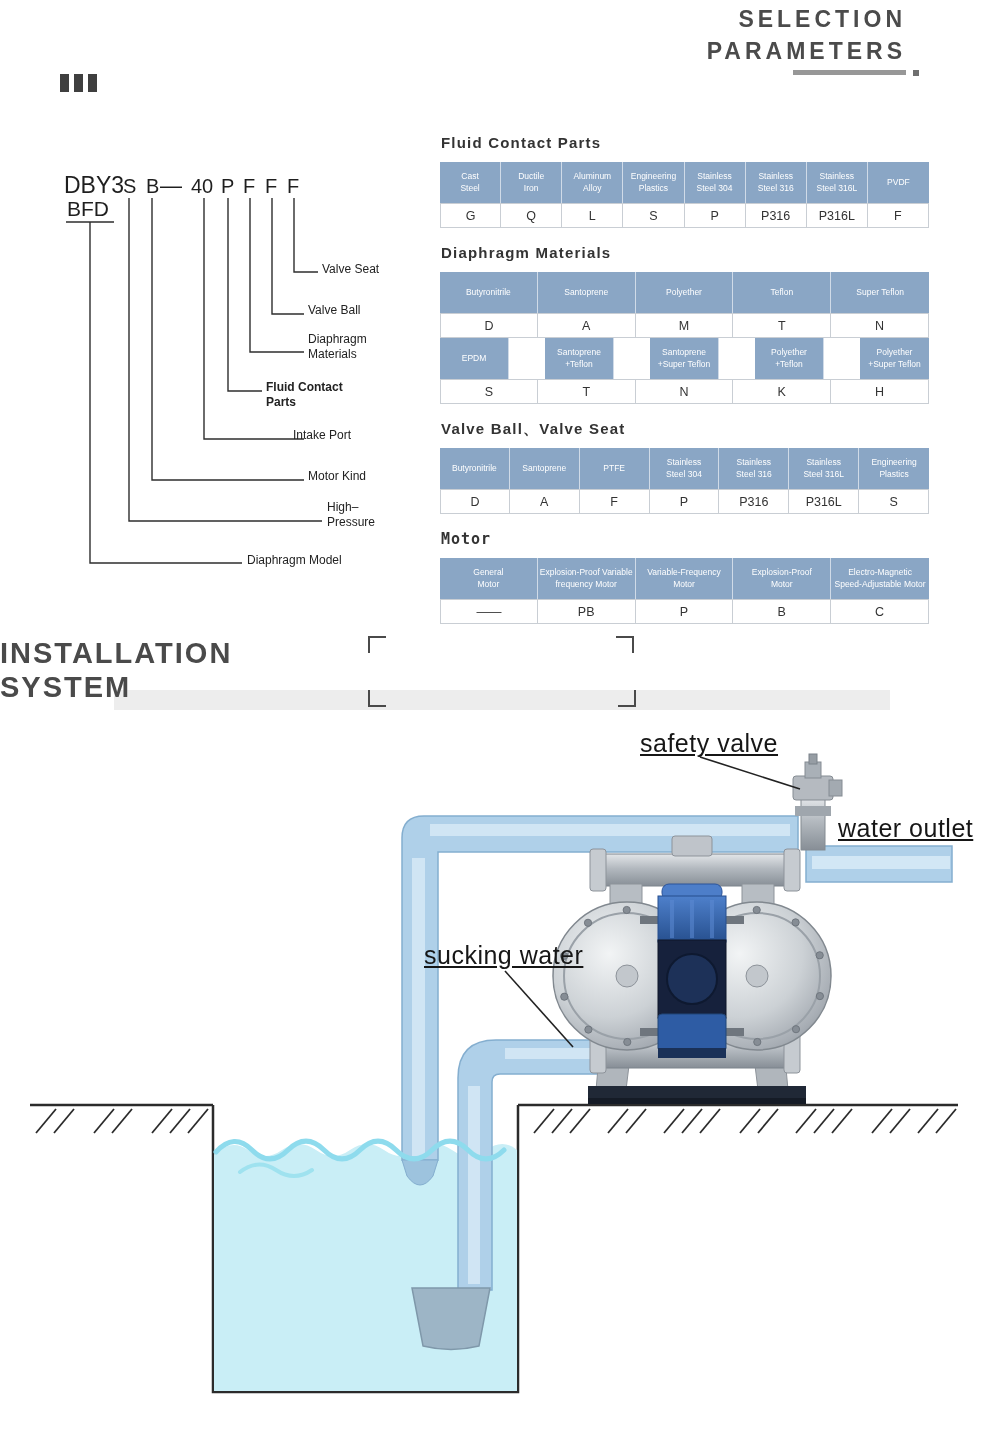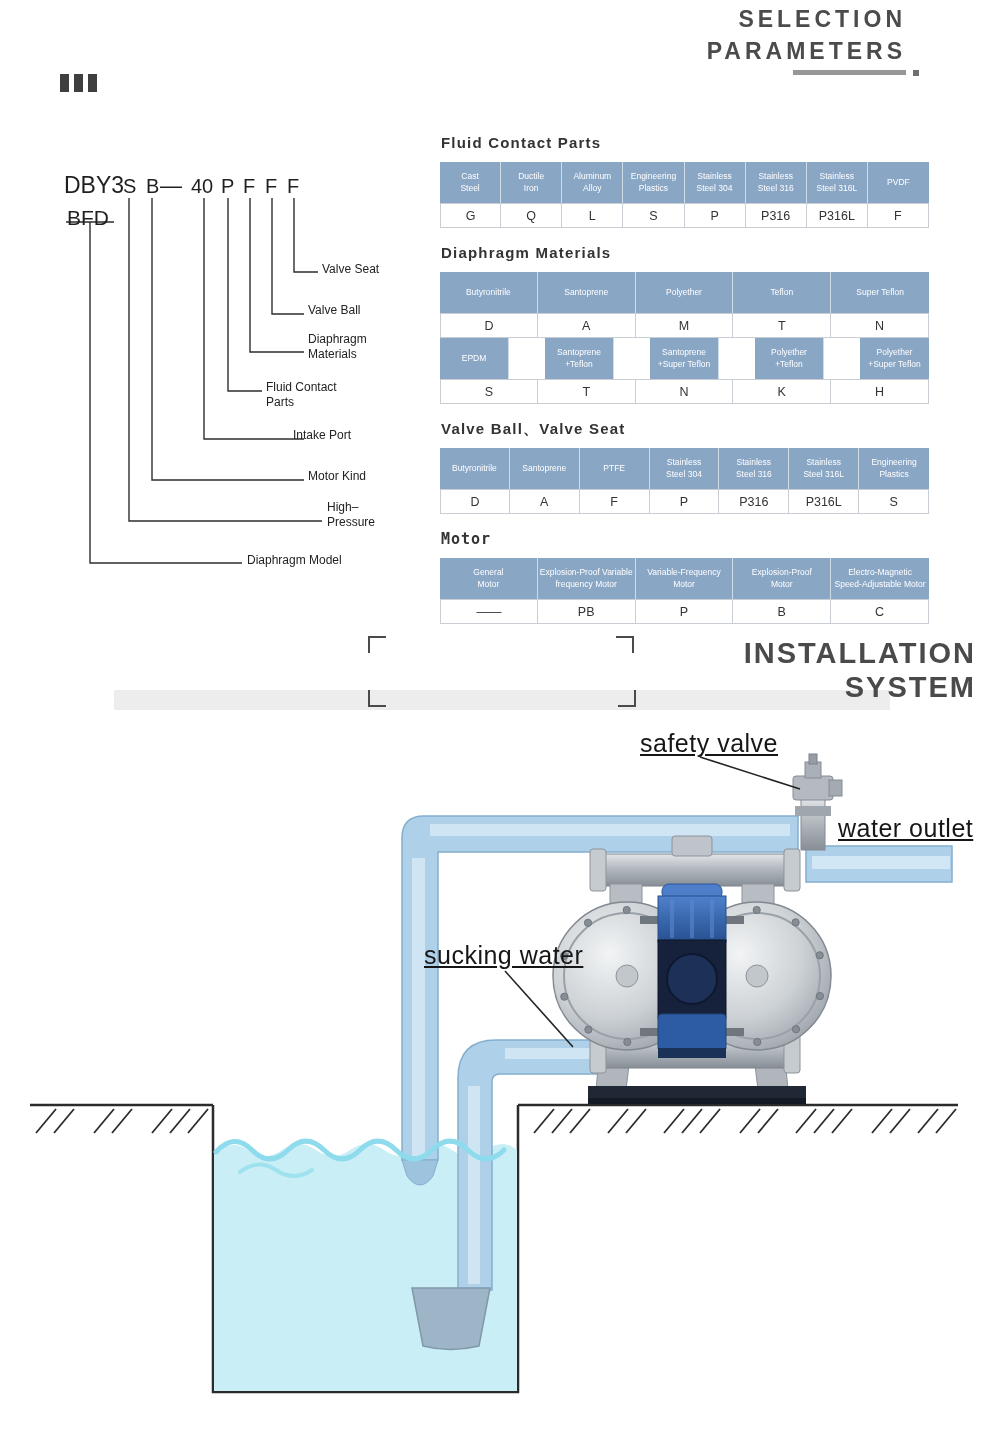--- a/index.html
+++ b/index.html
@@ -18,26 +18,26 @@
   .code{position:absolute;font-size:20px;color:#1f1f1f;z-index:2;}
   #c-model{left:64px;top:172px;font-size:23px;}
   #c-s{left:123px;top:175px;}
   #c-b{left:146px;top:175px;}
   #c-dash{left:160px;top:173px;font-size:22px;}
   #c-40{left:191px;top:175px;}
   #c-p{left:221px;top:175px;}
   #c-f1{left:243px;top:175px;}
   #c-f2{left:265px;top:175px;}
   #c-f3{left:287px;top:175px;}
-  #c-sub{left:67px;top:206px;font-size:21px;}
+  #c-sub{left:67px;top:197px;font-size:21px;}
   .mlabel{position:absolute;font-size:12px;color:#222;line-height:1.28;white-space:pre-line;z-index:2;}
   #ml-valve-seat{left:322px;top:262px;}
   #ml-valve-ball{left:308px;top:303px;}
   #ml-diaphragm{left:308px;top:332px;}
-  #ml-fluid{left:266px;top:380px;}
+  #ml-fluid{left:266px;top:380px;font-weight:bold;}
   #ml-intake{left:293px;top:428px;}
   #ml-motor{left:308px;top:469px;}
   #ml-high{left:327px;top:500px;}
   #ml-dmodel{left:247px;top:553px;}
 
   
   .tables{position:absolute;left:440px;top:134px;width:489px;z-index:2;}
   .tblock{margin-bottom:16px;}
   .ttitle{font-size:15px;font-weight:bold;color:#333;letter-spacing:1.2px;height:19px;margin:0 0 9px 1px;}
   .ttitle.mono{font-family:"DejaVu Sans Mono",monospace;letter-spacing:1px;}
@@ -45,21 +45,21 @@
   .trow.headers .tcell{background:var(--header-blue,#8aa6c5);color:#fff;font-size:8.5px;line-height:1.3;
        min-height:37px;display:flex;align-items:center;justify-content:center;text-align:center;
        white-space:pre-line;padding:2px 1px;border-right:1px solid rgba(255,255,255,.6);}
   .trow.headers .tcell:last-child{border-right:none;}
   .trow.values .tcell{background:#fff;border:1px solid #c9ced4;min-height:23px;font-size:12.5px;color:#333;
        display:flex;align-items:center;justify-content:center;text-align:center;}
   .trow.values .tcell + .tcell{border-left:none;}
 
   
   .gray-band{position:absolute;top:690px;left:114px;width:776px;height:20px;background:#ededed;z-index:0;}
-  .install-title{position:absolute;top:636px;left:0;width:976px;text-align:right;z-index:2;
+  .install-title{position:absolute;top:636px;left:0;width:976px;text-align:left;z-index:2;
                  font-size:29px;font-weight:bold;letter-spacing:2px;color:#4a4a4a;line-height:34px;}
   .bk{position:absolute;width:16px;height:15px;border:0 solid #4a4a4a;z-index:2;}
   #bk-tl{left:368px;top:636px;border-left-width:2px;border-top-width:2px;}
   #bk-tr{left:616px;top:636px;border-right-width:2px;border-top-width:2px;}
   #bk-bl{left:368px;top:690px;border-left-width:2px;border-bottom-width:2px;}
   #bk-br{left:618px;top:690px;border-right-width:2px;border-bottom-width:2px;}
 
   
   #overlay-svg{position:absolute;left:0;top:0;width:1000px;height:1437px;z-index:1;pointer-events:none;}
   .dlabel{position:absolute;font-size:25px;color:#161616;letter-spacing:.5px;z-index:3;text-decoration:underline;}

